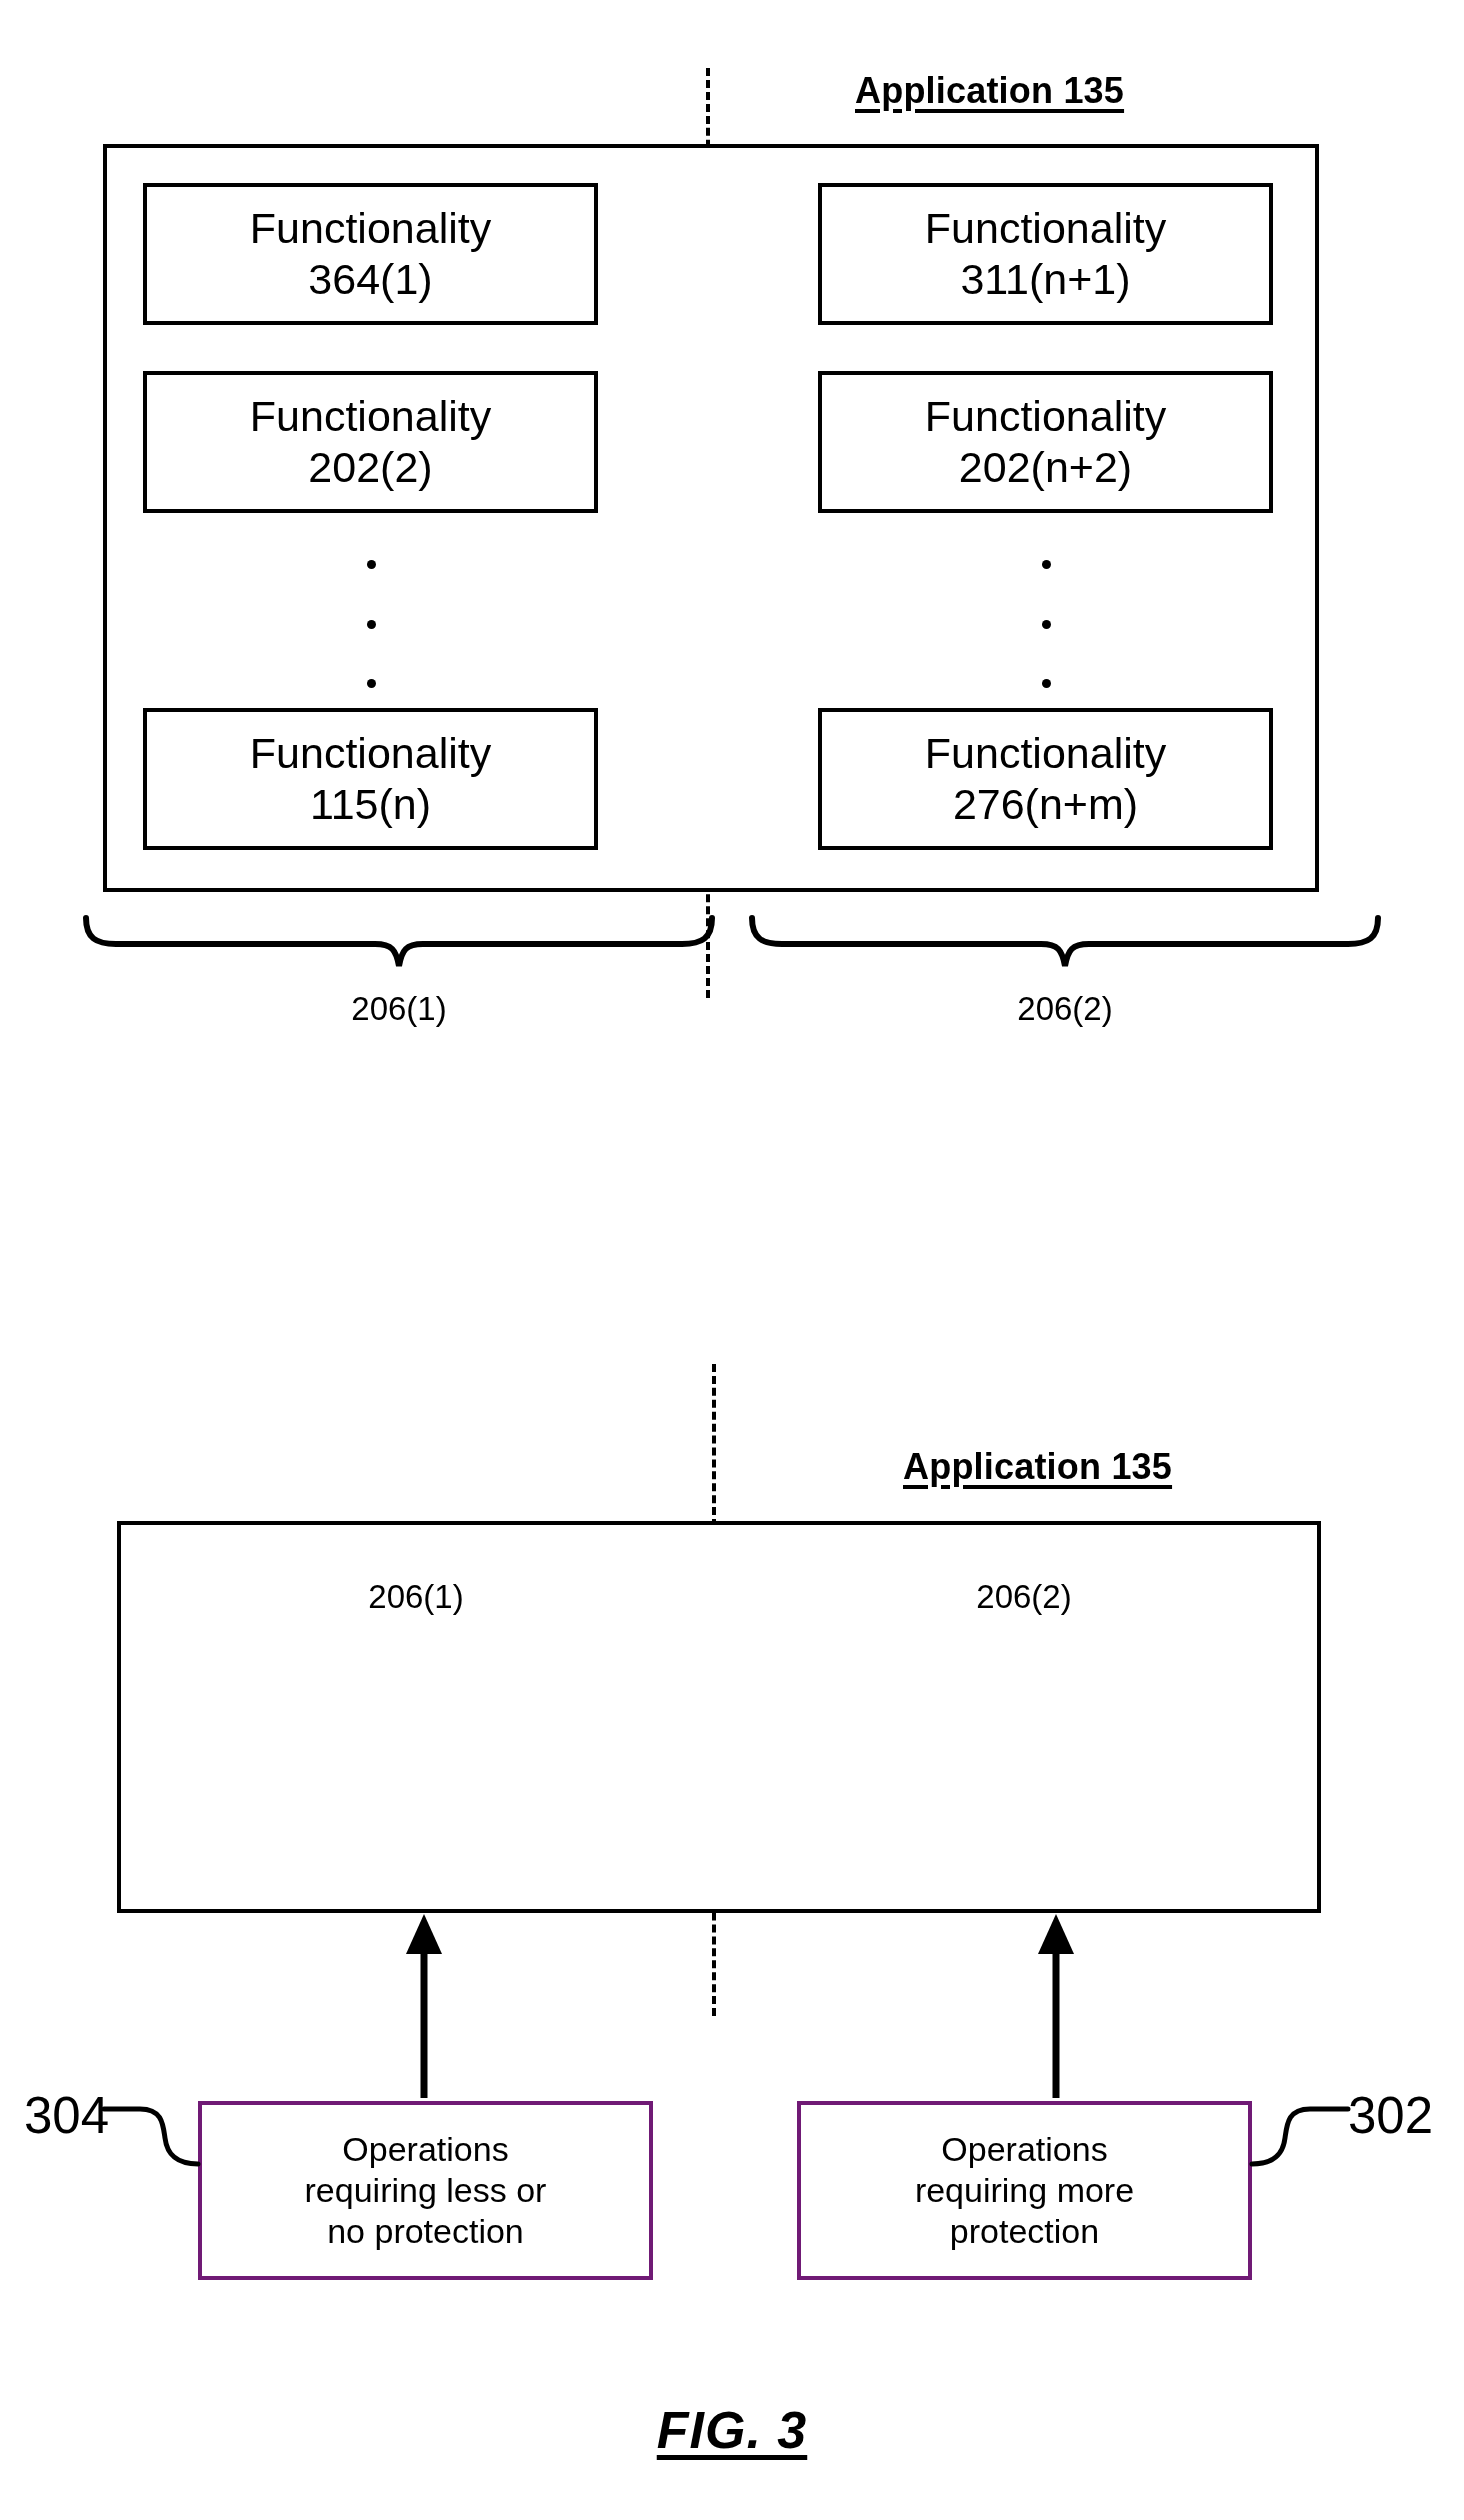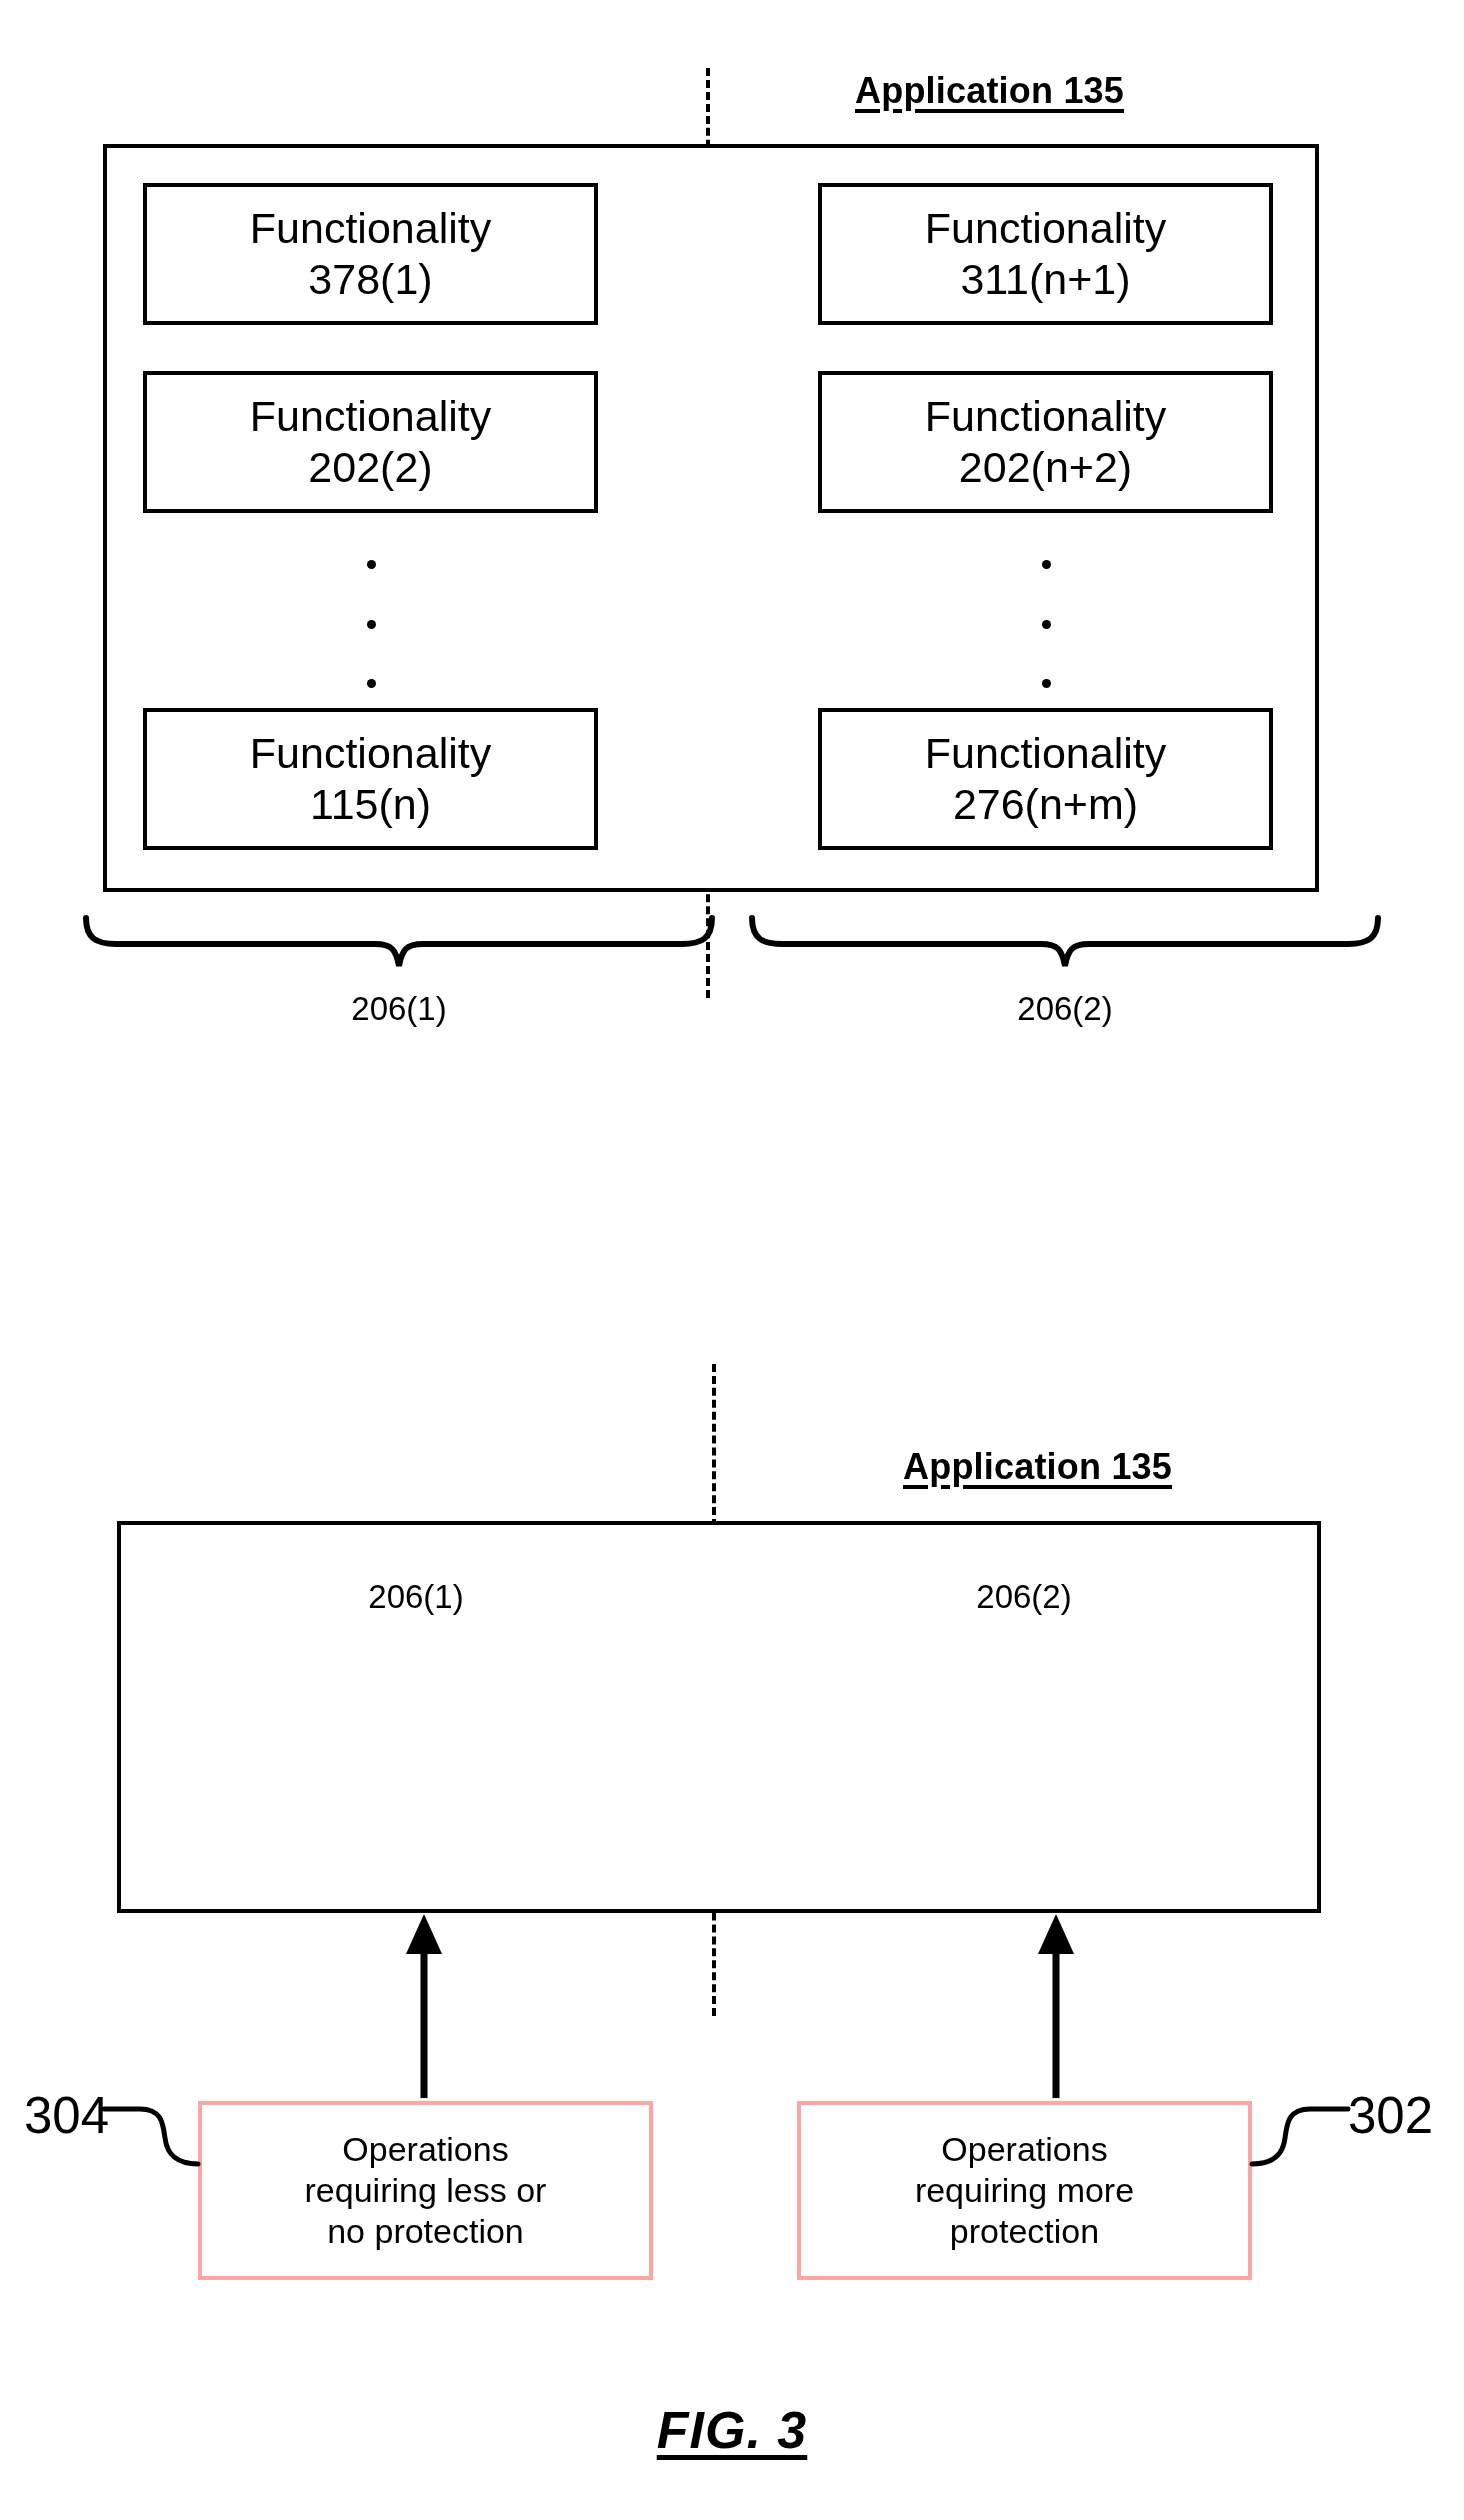--- a/index.html
+++ b/index.html
@@ -92,21 +92,21 @@
     border: 4px solid #000;
     box-sizing: border-box;
     background: #fff;
   }
   .fig3-seg-label {
     font-size: 33px;
     text-align: center;
     white-space: nowrap;
   }
   .op-box {
-    border: 4px solid #fca5a5;
+    border: 4px solid #701a75;
     box-sizing: border-box;
     background: #fff;
     display: flex;
     flex-direction: column;
     align-items: center;
     justify-content: center;
     line-height: 1.2;
     font-size: 34px;
     text-align: right;
     white-space: nowrap;
@@ -125,21 +125,21 @@
   <div class="abs" style="left:0; top:0; width:1464px; height:1200px;">
 
     <div class="abs divider-dashed" style="left:706px; top:68px; height:930px;"></div>
 
     <div class="abs app-title" style="left:855px; top:70px;">Application 135</div>
 
     <div class="abs outer-frame" style="left:103px; top:144px; width:1216px; height:748px;"></div>
 
     <div class="abs func-box" style="left:143px; top:183px; width:455px; height:142px;">
       <div>Functionality</div>
-      <div>378(1)</div>
+      <div>364(1)</div>
     </div>
 
     <div class="abs func-box" style="left:143px; top:371px; width:455px; height:142px;">
       <div>Functionality</div>
       <div>202(2)</div>
     </div>
 
     <div class="abs ellipsis-col" style="left:366px; top:560px; width:10px; height:128px;">
       <span></span>
       <span></span>

